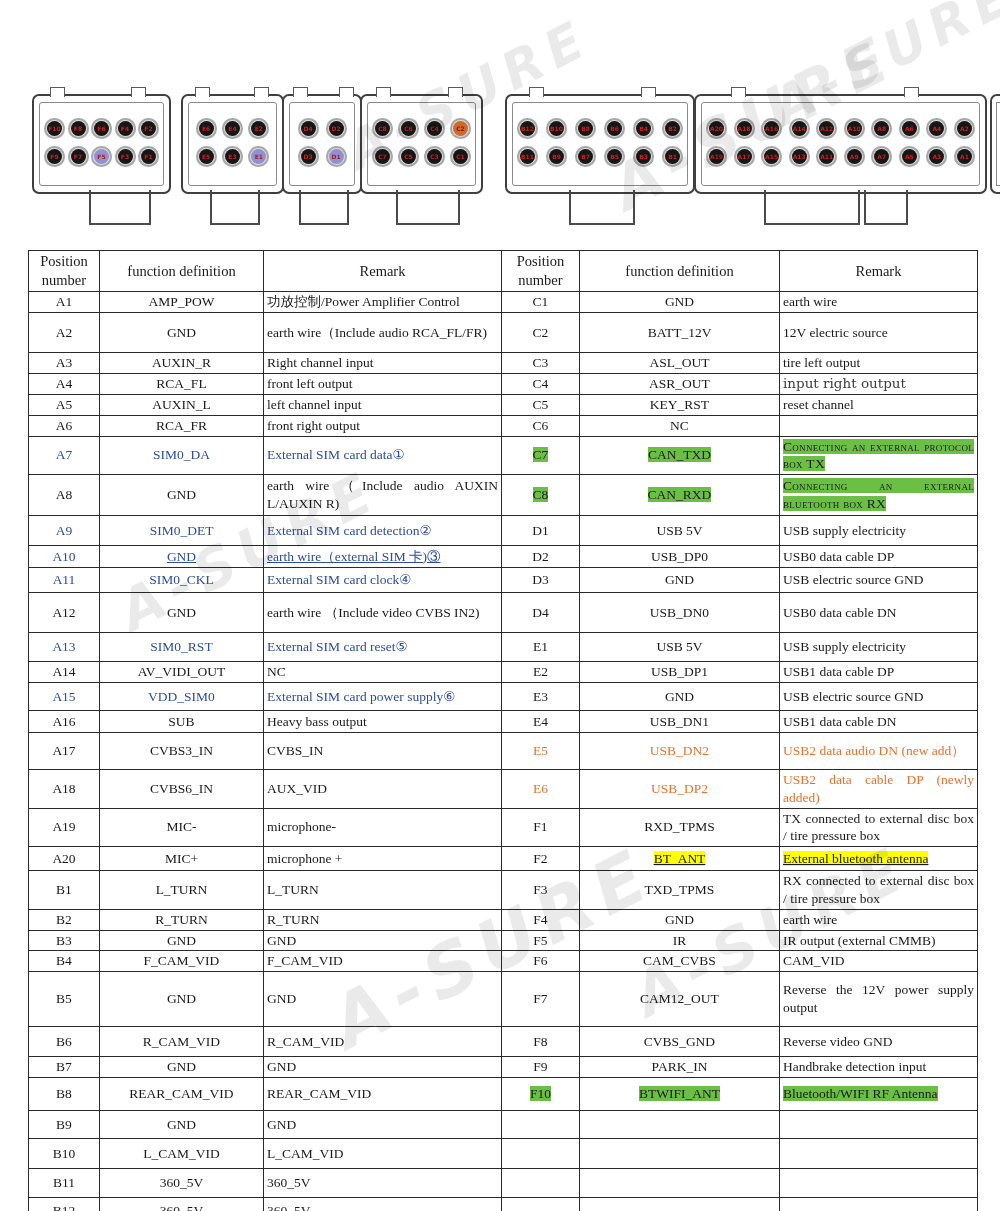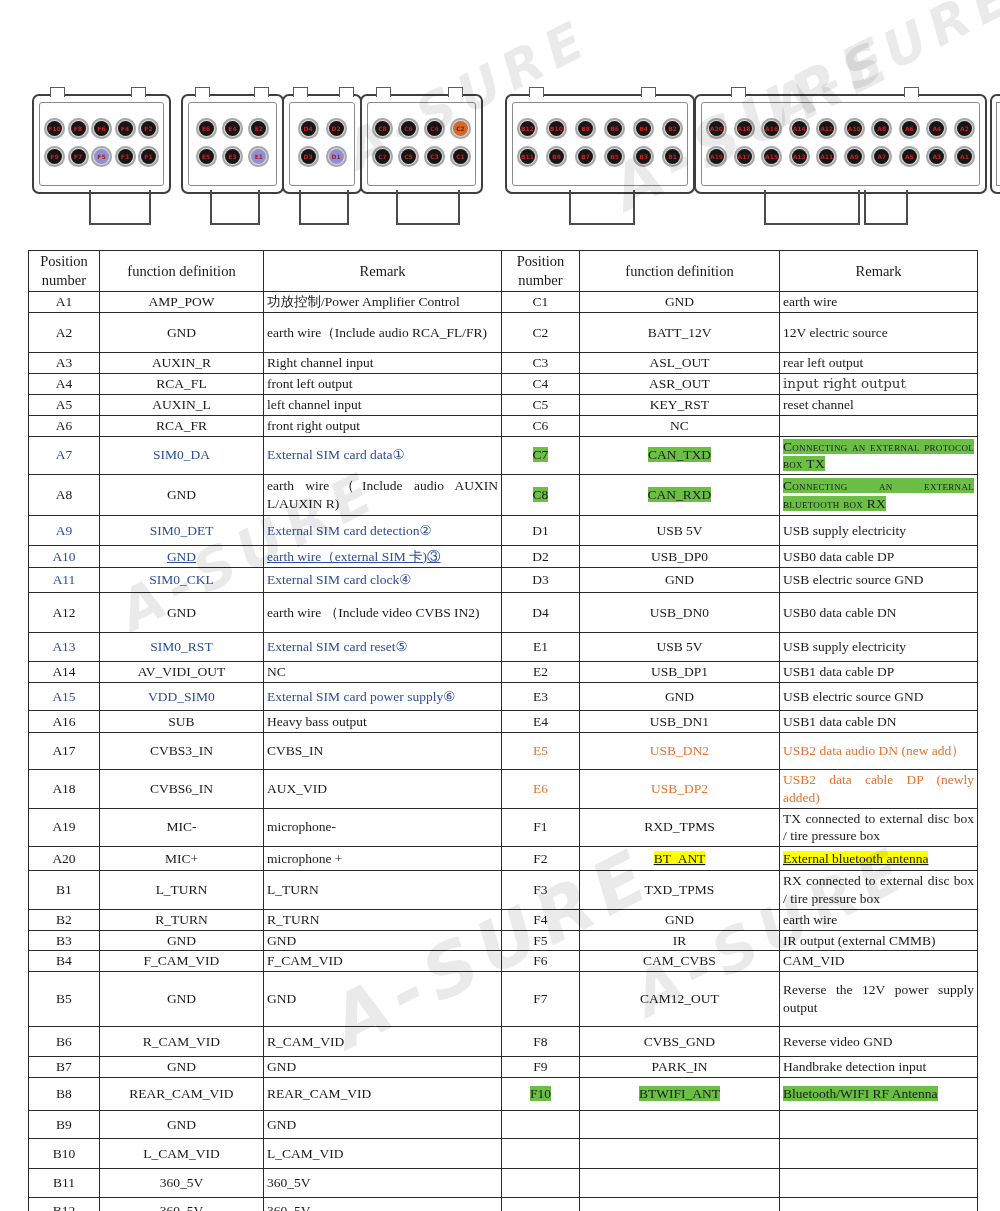--- a/index.html
+++ b/index.html
@@ -346,21 +346,21 @@
           <td class="pos">C2</td>
           <td class="fn">BATT_12V</td>
           <td class="rem">12V electric source</td>
         </tr>
         <tr style="height: 20px;">
           <td class="pos">A3</td>
           <td class="fn">AUXIN_R</td>
           <td class="rem">Right channel input</td>
           <td class="pos">C3</td>
           <td class="fn">ASL_OUT</td>
-          <td class="rem">rear left output</td>
+          <td class="rem">tire left output</td>
         </tr>
         <tr style="height: 19px;">
           <td class="pos">A4</td>
           <td class="fn">RCA_FL</td>
           <td class="rem">front left output</td>
           <td class="pos">C4</td>
           <td class="fn">ASR_OUT</td>
           <td class="rem alt-font">input right output</td>
         </tr>
         <tr style="height: 19px;">

